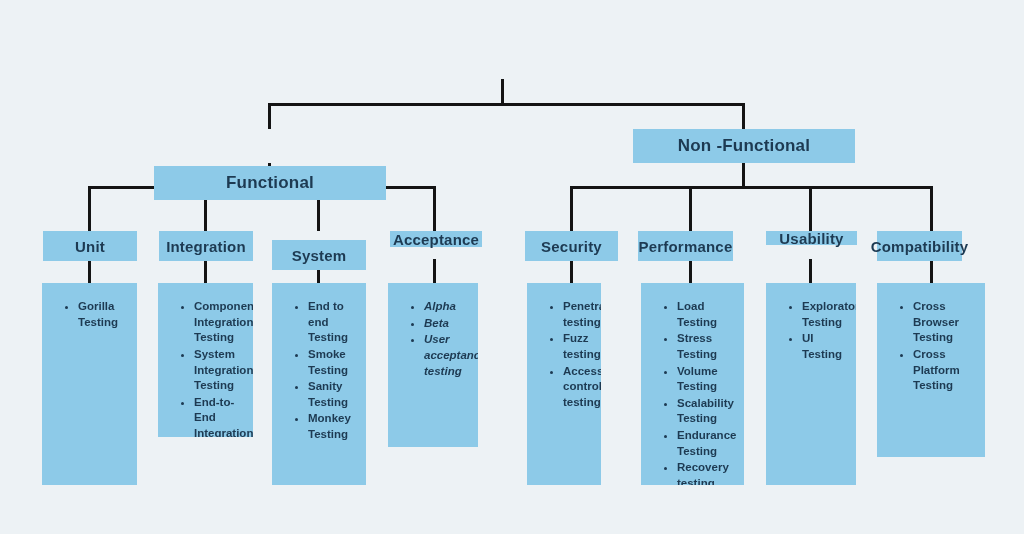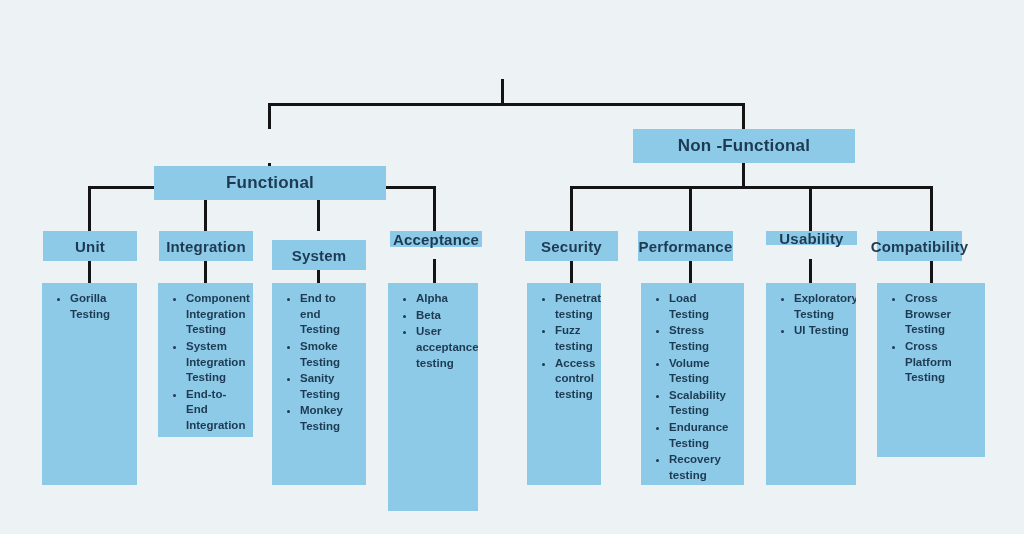--- a/index.html
+++ b/index.html
@@ -35,21 +35,21 @@
   .content {
     position: absolute;
     background: #8dcae8;
     color: #1d3a52;
     font-size: 11.5px;
     font-weight: 600;
     line-height: 1.36;
     overflow: hidden;
   }
   .content ul {
-    margin: 4px;
+    margin: 12px;
     padding: 4px 3px 0 24px;
     list-style: disc outside;
   }
   .content li { margin: 0 0 1px 0; }
 </style>
 </head>
 <body>
 
 <div class="canvas">
 
@@ -110,21 +110,21 @@
 
   <div class="content" style="left:272px; top:283px; width:94px; height:202px;">
     <ul>
       <li>End to end Testing</li>
       <li>Smoke Testing</li>
       <li>Sanity Testing</li>
       <li>Monkey Testing</li>
     </ul>
   </div>
 
-  <div class="content" style="left:388px; top:283px; width:90px; height:228px;">
+  <div class="content" style="left:388px; top:283px; width:90px; height:164px;font-style:italic;">
     <ul>
       <li>Alpha</li>
       <li>Beta</li>
       <li>User acceptance testing</li>
     </ul>
   </div>
 
   <div class="content" style="left:527px; top:283px; width:74px; height:202px;">
     <ul>
       <li>Penetration testing</li>

